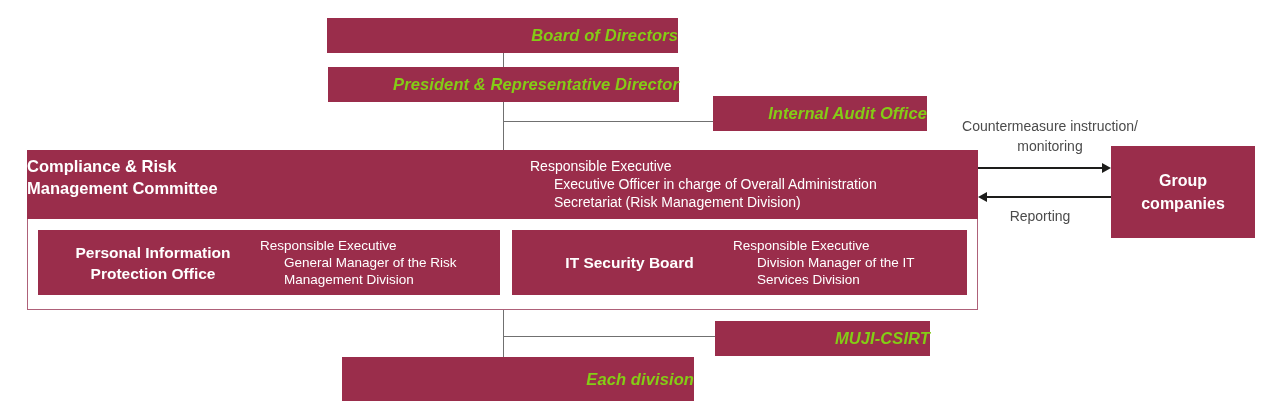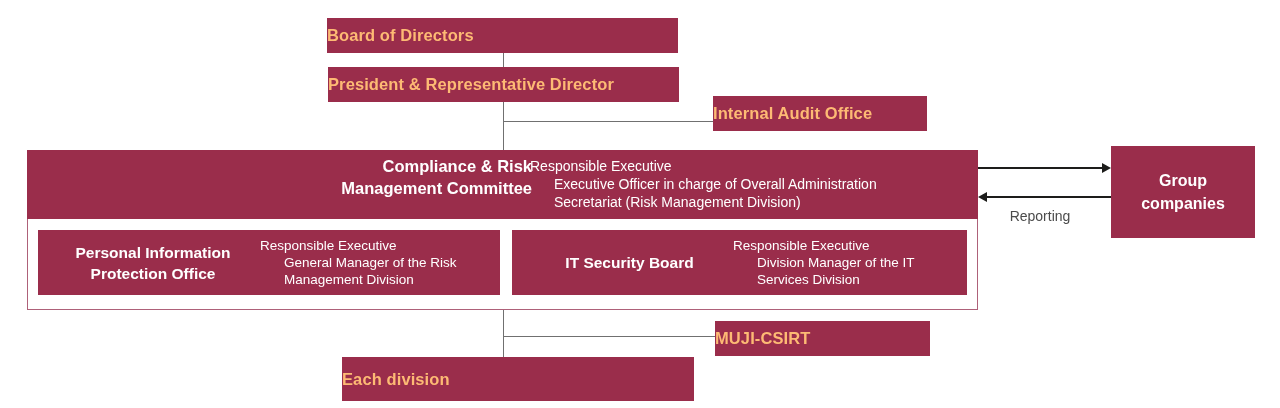--- a/index.html
+++ b/index.html
@@ -1,34 +1,34 @@
 <!DOCTYPE html>
 <html style="--maroon: #9a2d4b; --border-light: #ae6179; --line-gray: #707070; --arrow-black: #1d1d1b; --label-gray: #4b4b4b;"><head>
 <meta charset="utf-8">
 <style>
   html,body{margin:0;padding:0;background:#fff;}
   body{font-family:"Liberation Sans","DejaVu Sans",sans-serif;}
   .canvas{position:relative;width:1280px;height:408px;background:#fff;overflow:hidden;}
 
   
-  .box{position:absolute;background:var(--maroon,#9a2d4b);color:#fdba74;display:flex;
-       align-items:center;justify-content:flex-start;text-align:center;box-sizing:border-box;}
+  .box{position:absolute;background:var(--maroon,#9a2d4b);color:#84cc16;display:flex;
+       align-items:center;justify-content:flex-end;text-align:center;box-sizing:border-box;font-style:italic;}
   .box-label{font-weight:bold;font-size:16.5px;letter-spacing:.1px;}
 
   
   .line{position:absolute;background:var(--line-gray,#707070);}
   .line.v{width:1px;}
   .line.h{height:1px;}
 
   
   .committee{position:absolute;left:27px;top:150px;width:951px;height:160px;}
   .committee-header{position:absolute;left:0;top:0;width:951px;height:69px;
        background:var(--maroon,#9a2d4b);color:#fff;}
   .committee-title{position:absolute;left:0;top:0;width:505px;height:54px;display:flex;
-       flex-direction:column;justify-content:center;text-align:right;
+       flex-direction:column;justify-content:center;text-align:left;
        font-weight:bold;font-size:16.5px;line-height:22px;}
   .committee-body{position:absolute;left:0;top:69px;width:951px;height:91px;
        box-sizing:border-box;background:#fff;border:1px solid var(--border-light,#ae6179);
        border-top:none;}
 
   .exec{color:#fff;}
   .exec-header{position:absolute;left:503px;top:7px;font-size:14px;line-height:18px;}
   .exec-inner{position:absolute;top:7px;font-size:13.5px;line-height:17px;}
   .exec-line.indent{padding-left:24px;}
 
@@ -125,16 +125,20 @@
     <div>Group</div>
     <div>companies</div>
   </div>
 
   <div class="arrow-line" style="left:978px;top:167px;width:124px"></div>
   <div class="arrow-head right" style="left:1102px;top:163px"></div>
 
   <div class="arrow-head left" style="left:978px;top:192px"></div>
   <div class="arrow-line" style="left:987px;top:196px;width:124px"></div>
 
+  <div class="flow-label" style="left:945px;top:116px;width:210px">
+    <div>Countermeasure instruction/</div>
+    <div>monitoring</div>
+  </div>
 
   <div class="flow-label" style="left:955px;top:206px;width:170px">Reporting</div>
 
 </div>
 
 </body></html>

